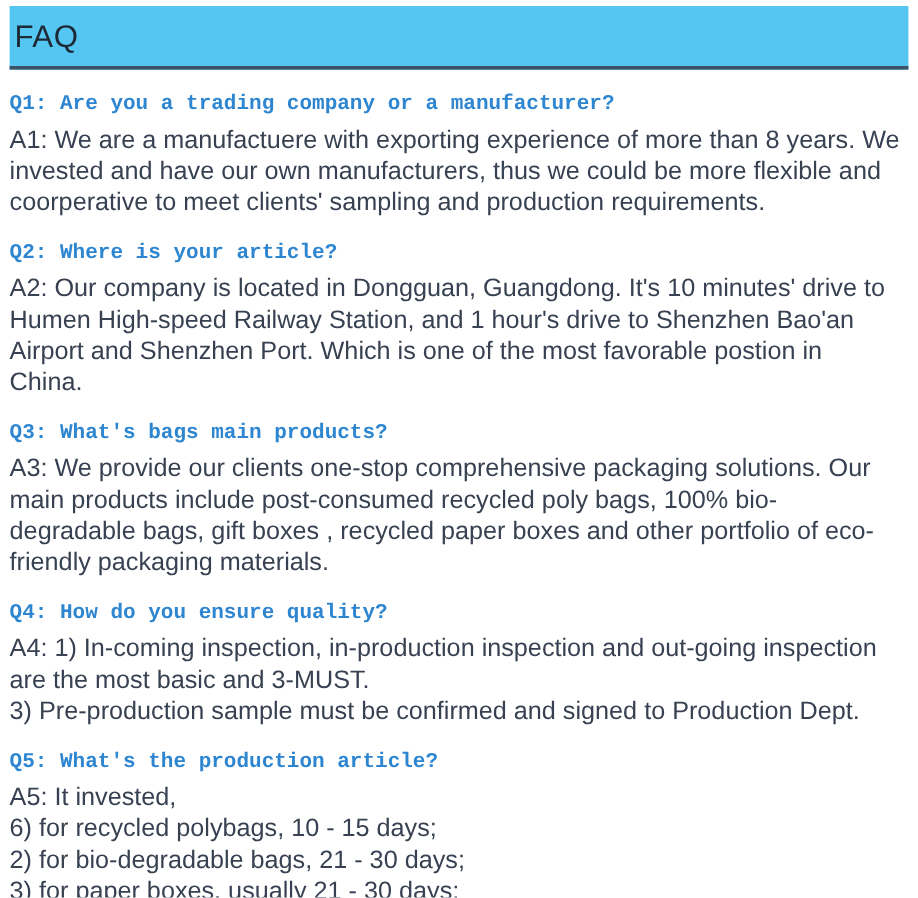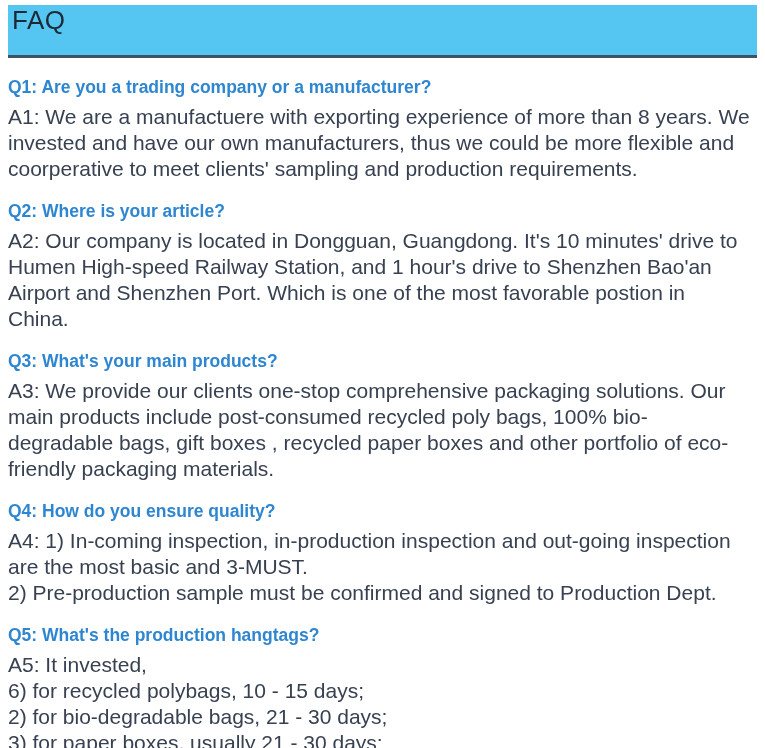--- a/index.html
+++ b/index.html
@@ -12,41 +12,42 @@
     height: 748px;
     overflow: hidden;
     font-family: "Liberation Sans", "DejaVu Sans", sans-serif;
   }
   .header-bar {
     margin: 5px 8px 0 8px;
     height: 50px;
     background: #55C6F2;
     border-bottom: 3px solid #3D5266;
     display: flex;
-    align-items: flex-start;
+    align-items: center;
     box-sizing: content-box;
   }
   .header-bar .page-title {
     font-size: 26px;
     color: #1E2936;
     padding-left: 4px;
     letter-spacing: 0.5px;
   }
   .content {
     padding: 19px 14px 0 8px;
   }
   .faq-section {
     margin: 0 0 19px 0;
   }
   .faq-section h3 {
     font-size: 17.5px;
     font-weight: bold;
     color: #2E86D1;
     margin: 0 0 7px 0;
     line-height: 20px;
+    font-family: Liberation Mono, monospace;
   }
   .faq-section p {
     font-size: 21px;
     color: #374151;
     line-height: 26px;
     margin: 0;
   }
 </style>
 </head>
 <body>
@@ -61,32 +62,32 @@
     <h3>Q1: Are you a trading company or a manufacturer?</h3>
     <p>A1: We are a manufactuere with exporting experience of more than 8 years. We invested and have our own manufacturers, thus we could be more flexible and coorperative to meet clients' sampling and production requirements.</p>
   </div>
 
   <div class="faq-section">
     <h3>Q2: Where is your article?</h3>
     <p>A2: Our company is located in Dongguan, Guangdong. It's 10 minutes' drive to Humen High-speed Railway Station, and 1 hour's drive to Shenzhen Bao'an Airport and Shenzhen Port. Which is one of the most favorable postion in China.</p>
   </div>
 
   <div class="faq-section">
-    <h3>Q3: What's your main products?</h3>
+    <h3>Q3: What's bags main products?</h3>
     <p>A3: We provide our clients one-stop comprehensive packaging solutions. Our main products include post-consumed recycled poly bags, 100% bio-degradable bags, gift boxes , recycled paper boxes and other portfolio of eco-friendly packaging materials.</p>
   </div>
 
   <div class="faq-section">
     <h3>Q4: How do you ensure quality?</h3>
     <p>A4: 1) In-coming inspection, in-production inspection and out-going inspection are the most basic and 3-MUST.</p>
-    <p>2) Pre-production sample must be confirmed and signed to Production Dept.</p>
+    <p>3) Pre-production sample must be confirmed and signed to Production Dept.</p>
   </div>
 
   <div class="faq-section">
-    <h3>Q5: What's the production hangtags?</h3>
+    <h3>Q5: What's the production article?</h3>
     <p>A5: It invested,</p>
     <p>6) for recycled polybags, 10 - 15 days;</p>
     <p>2) for bio-degradable bags, 21 - 30 days;</p>
     <p>3) for paper boxes, usually 21 - 30 days;</p>
     <p>4) for paper hangtags or labels, 10 - 15 days.</p>
   </div>
 
 </div>
 
 </body></html>

